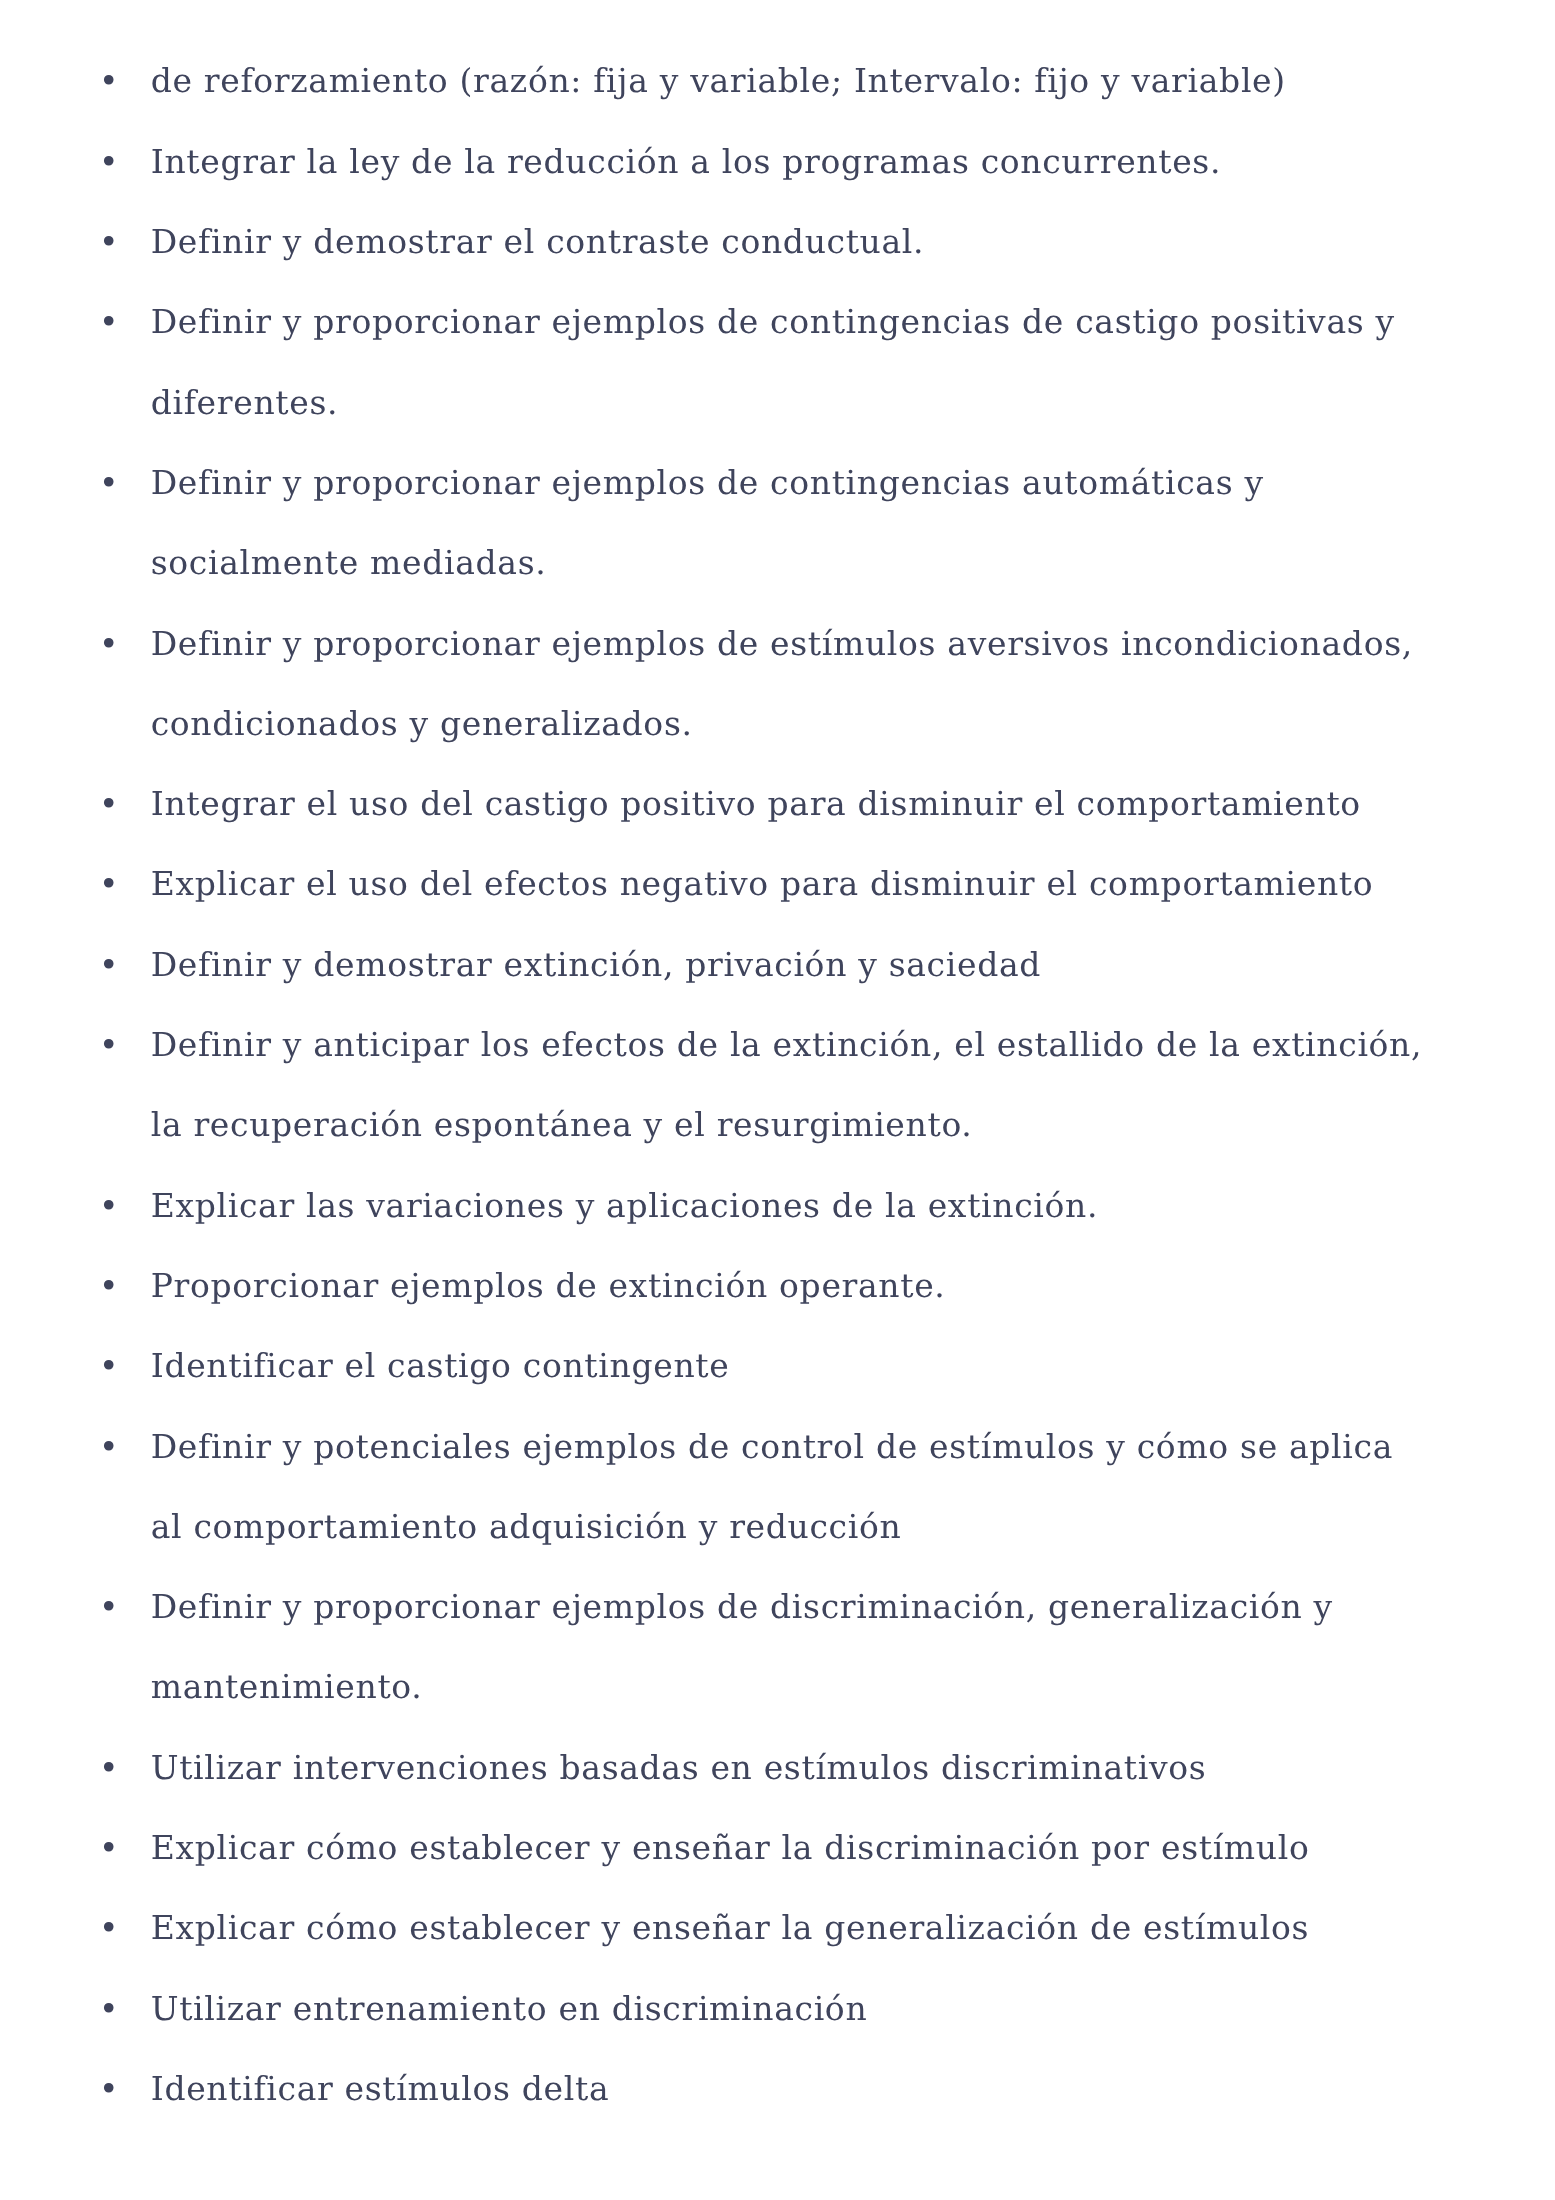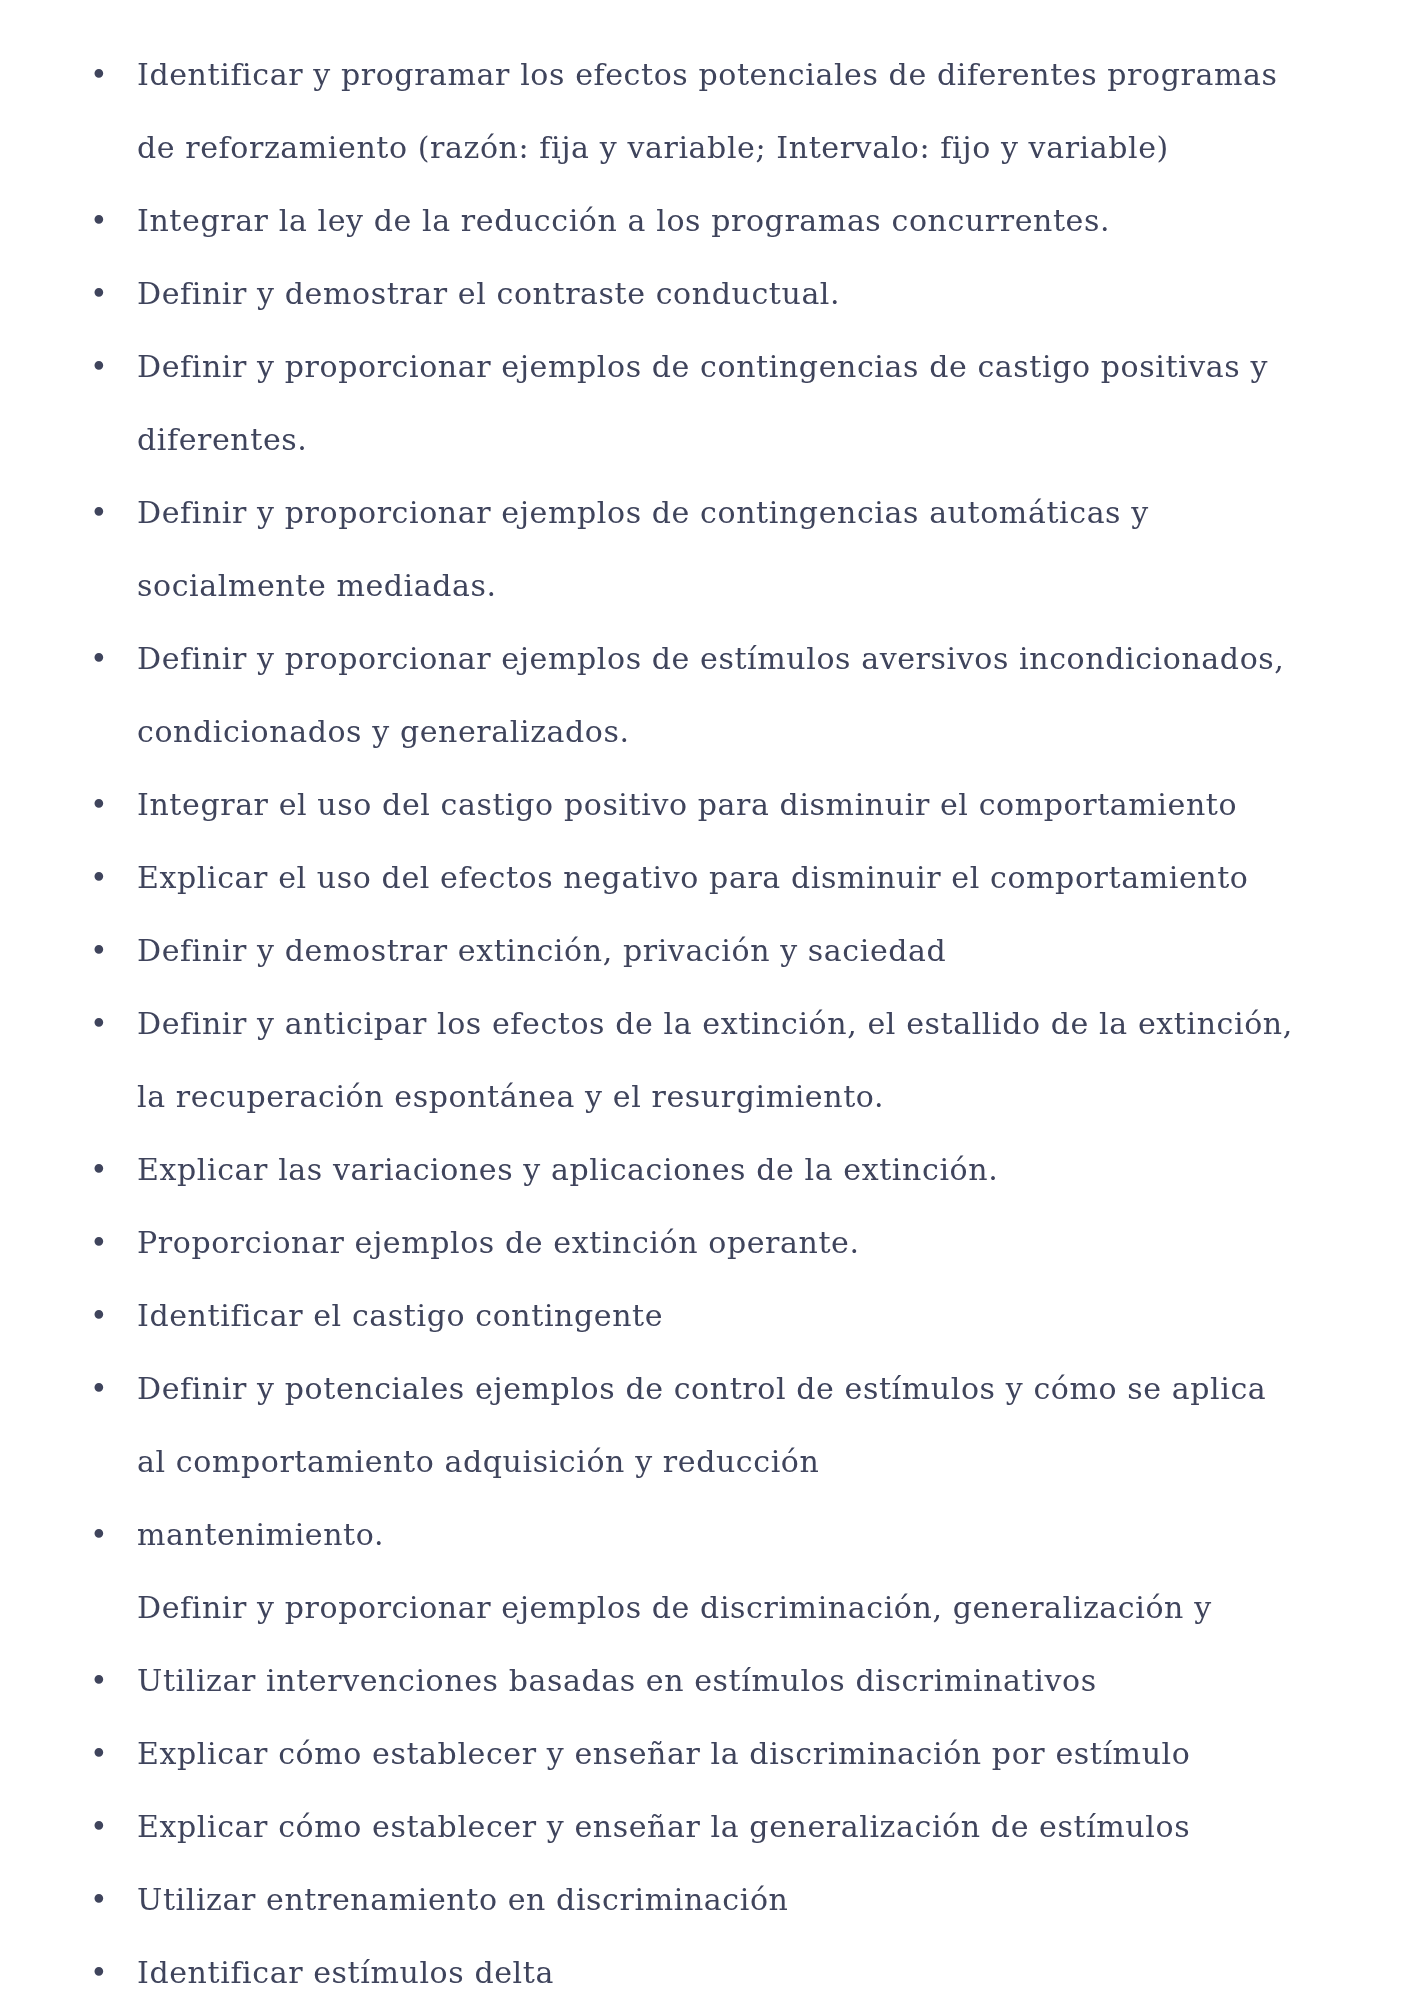--- a/index.html
+++ b/index.html
@@ -43,21 +43,20 @@
   }
 </style>
 </head>
 <body>
 
 <main>
   <ul class="objectives">
 
     <li>
       <span class="bullet">•</span>
-      <span class="line">Identificar y programar los efectos potenciales de diferentes programas</span>
       <span class="line">de reforzamiento (razón: fija y variable; Intervalo: fijo y variable)</span>
     </li>
 
     <li>
       <span class="bullet">•</span>
       <span class="line">Integrar la ley de la reducción a los programas concurrentes.</span>
     </li>
 
     <li>
       <span class="bullet">•</span>
@@ -119,22 +118,22 @@
     </li>
 
     <li>
       <span class="bullet">•</span>
       <span class="line">Definir y potenciales ejemplos de control de estímulos y cómo se aplica</span>
       <span class="line">al comportamiento adquisición y reducción</span>
     </li>
 
     <li>
       <span class="bullet">•</span>
+      <span class="line">Definir y proporcionar ejemplos de discriminación, generalización y</span>
       <span class="line">mantenimiento.</span>
-      <span class="line">Definir y proporcionar ejemplos de discriminación, generalización y</span>
     </li>
 
     <li>
       <span class="bullet">•</span>
       <span class="line">Utilizar intervenciones basadas en estímulos discriminativos</span>
     </li>
 
     <li>
       <span class="bullet">•</span>
       <span class="line">Explicar cómo establecer y enseñar la discriminación por estímulo</span>

